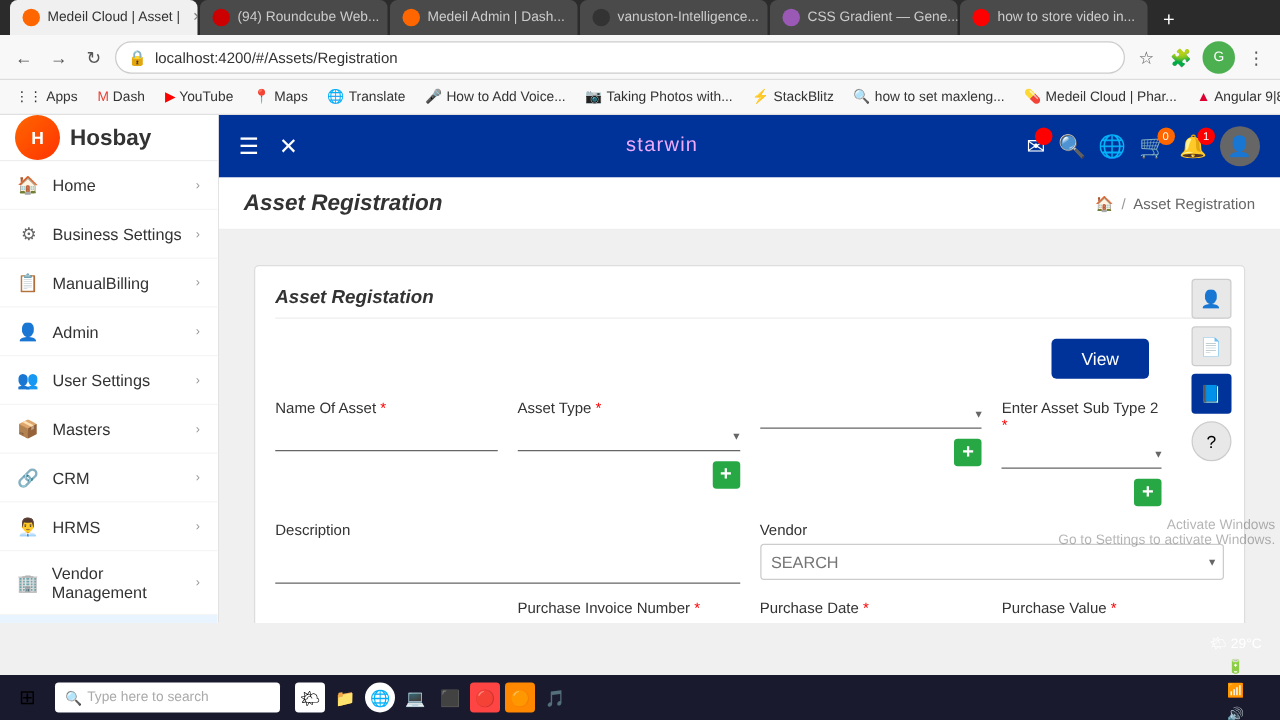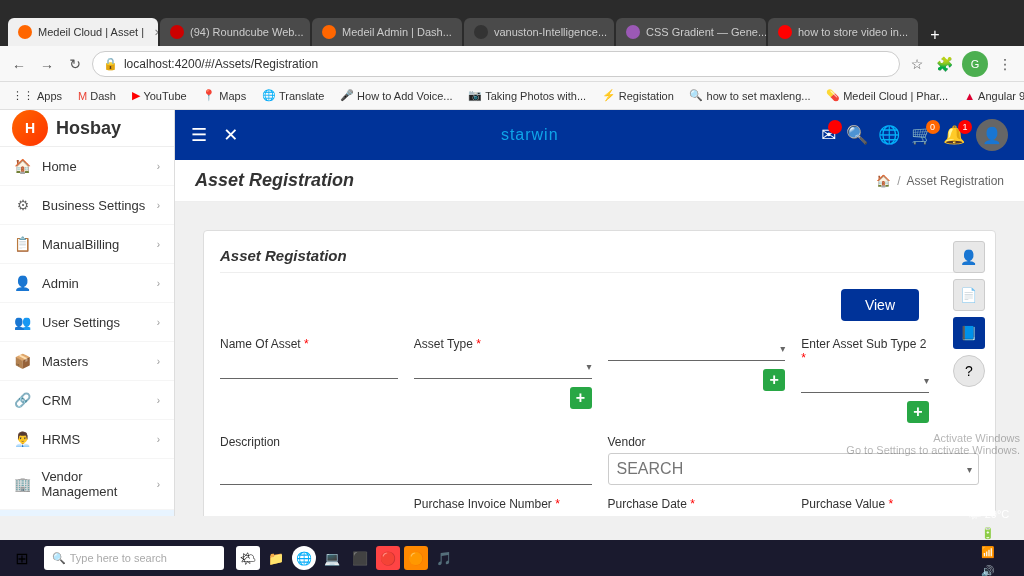--- a/index.html
+++ b/index.html
@@ -1,17 +1,17 @@
 <!DOCTYPE html>
 <html><head>
   <meta charset="utf-8">
   <style>
     * { box-sizing: border-box; margin: 0; padding: 0; }
     body { font-family: Arial, sans-serif; font-size: 13px; background: #f0f0f0; overflow: hidden; }
-    .browser-tabs { background: #2b2b2b; height: 46px; display: flex; align-items: flex-end; padding: 0 8px; gap: 2px; overflow: hidden; }
+    .browser-tabs { background: #2b2b2b; height: 28px; display: flex; align-items: flex-end; padding: 0 8px; gap: 2px; overflow: hidden; }
     .tab { height: 28px; padding: 0 10px; display: flex; align-items: center; gap: 6px; font-size: 11px; border-radius: 6px 6px 0 0; white-space: nowrap; overflow: hidden; max-width: 150px; }
     .tab.active { background: #f0f0f0; color: #333; }
     .tab.inactive { background: #4a4a4a; color: #ccc; }
     .tab-favicon { width: 14px; height: 14px; border-radius: 50%; flex-shrink: 0; }
     .tab-close { margin-left: 4px; font-size: 10px; opacity: 0.6; flex-shrink: 0; }
 
     .browser-toolbar { background: #f8f8f8; height: 36px; display: flex; align-items: center; padding: 0 8px; gap: 6px; border-bottom: 1px solid #ddd; }
     .nav-btn { width: 22px; height: 22px; display: flex; align-items: center; justify-content: center; font-size: 14px; color: #555; cursor: pointer; }
     .address-bar { flex: 1; height: 26px; border: 1px solid #ccc; border-radius: 13px; background: white; display: flex; align-items: center; padding: 0 10px; font-size: 12px; color: #333; gap: 6px; }
     .bookmarks-bar { background: #f8f8f8; height: 28px; display: flex; align-items: center; padding: 0 8px; gap: 8px; border-bottom: 1px solid #e0e0e0; font-size: 11px; overflow: hidden; }
@@ -34,21 +34,21 @@
     .sidebar-item { display: flex; align-items: center; justify-content: space-between; padding: 10px 14px; cursor: pointer; font-size: 13px; color: #333; border-bottom: 1px solid #f5f5f5; }
     .sidebar-item.active { background: #e8f4ff; color: #0066cc; }
     .sidebar-item-left { display: flex; align-items: center; gap: 10px; }
     .sidebar-icon { width: 18px; height: 18px; display: flex; align-items: center; justify-content: center; color: #666; font-size: 14px; }
     .chevron { font-size: 10px; color: #999; }
 
     
     .top-navbar { background: #003399; height: 50px; display: flex; align-items: center; padding: 0 16px; gap: 12px; color: white; }
     .hamburger { font-size: 18px; cursor: pointer; color: white; }
     .close-btn { font-size: 18px; cursor: pointer; color: white; margin-left: 4px; }
-    .navbar-title { flex: 1; text-align: center; font-size: 16px; color: #0ea5e9; font-weight: 500; letter-spacing: 1px; }
+    .navbar-title { flex: 1; text-align: center; font-size: 16px; color: #f0abfc; font-weight: 500; letter-spacing: 1px; }
     .navbar-icons { display: flex; align-items: center; gap: 10px; }
     .nav-icon-btn { position: relative; color: white; font-size: 18px; cursor: pointer; }
     .badge { position: absolute; top: -4px; right: -6px; background: red; color: white; font-size: 9px; width: 14px; height: 14px; border-radius: 50%; display: flex; align-items: center; justify-content: center; }
     .user-avatar { width: 32px; height: 32px; border-radius: 50%; background: #666; overflow: hidden; display: flex; align-items: center; justify-content: center; }
 
     
     .page-header { background: white; padding: 10px 20px; display: flex; align-items: center; justify-content: space-between; border-bottom: 1px solid #eee; }
     .page-title { font-size: 18px; font-weight: bold; color: #333; font-style: italic; }
     .breadcrumb { display: flex; align-items: center; gap: 6px; font-size: 12px; color: #666; }
     .breadcrumb-sep { color: #999; }
@@ -147,21 +147,21 @@
   <div class="bookmark-item">
     <span>🎤</span>
     <span>How to Add Voice...</span>
   </div>
   <div class="bookmark-item">
     <span>📷</span>
     <span>Taking Photos with...</span>
   </div>
   <div class="bookmark-item">
     <span style="color:#1389FD;">⚡</span>
-    <span>Registation</span>
+    <span>StackBlitz</span>
   </div>
   <div class="bookmark-item">
     <span>🔍</span>
     <span>how to set maxleng...</span>
   </div>
   <div class="bookmark-item">
     <span>💊</span>
     <span>Medeil Cloud | Phar...</span>
   </div>
   <div class="bookmark-item">
@@ -359,21 +359,21 @@
         <div style="display:grid; grid-template-columns:1fr 1fr; gap:12px 16px; margin-bottom:12px;">
 
           <div class="form-group">
             <label class="form-label">Description</label>
             <input class="form-input" type="text" style="margin-top: 8px;">
           </div>
 
           <div class="form-group">
             <label class="form-label">Vendor</label>
             <div class="search-input-wrap">
-              <input type="text" style="border: none; outline: none; background: transparent; flex: 1 1 0%; font-size: 16px; padding: 6px 8px; color: rgb(170, 170, 170);" placeholder="SEARCH">
+              <input type="text" style="border: none; outline: none; background: transparent; flex: 1 1 0%; font-size: 13px; padding: 6px 8px; color: rgb(170, 170, 170);" placeholder="SEARCH">
               <span class="search-chevron">▾</span>
             </div>
           </div>
         </div>
 
         <div style="display:grid; grid-template-columns:1fr 1fr 1fr 1fr; gap:12px 16px; margin-bottom:12px;">
 
           <div class="form-group">
             <input class="form-input" type="text" style="">
           </div>

